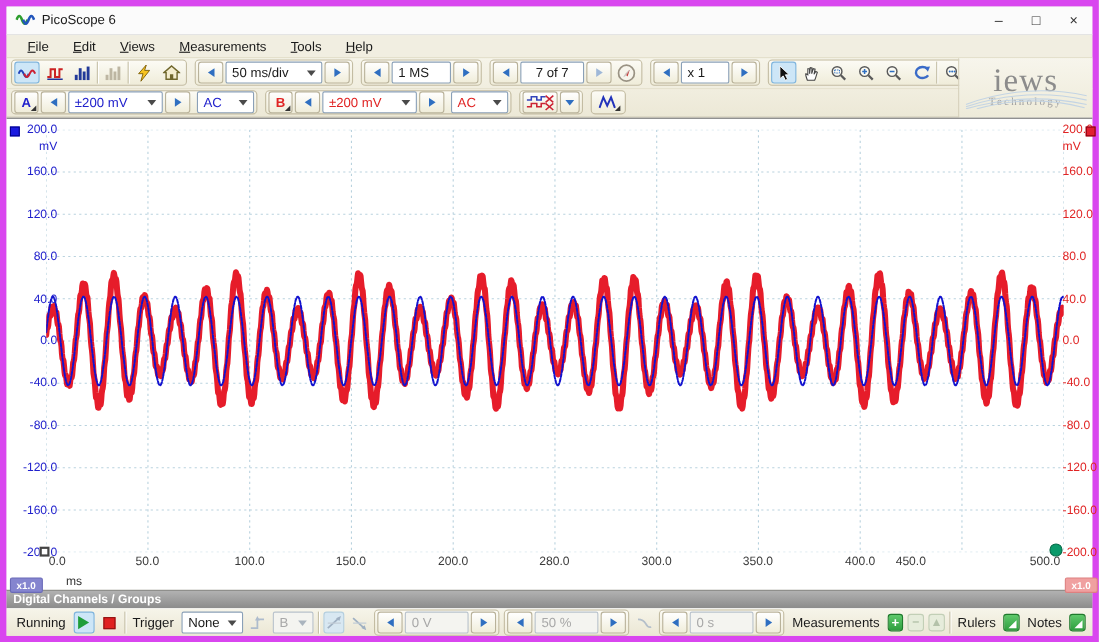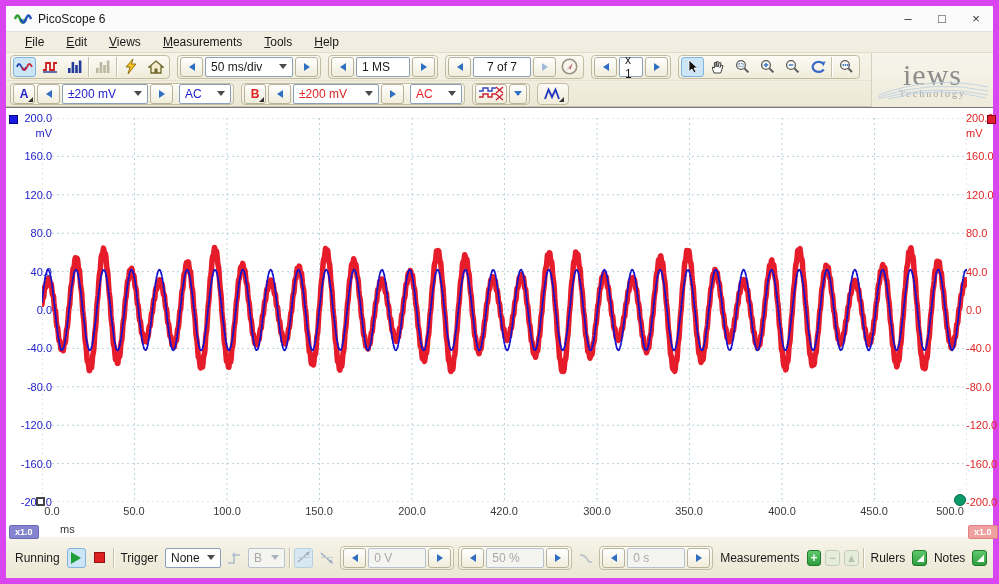--- a/index.html
+++ b/index.html
@@ -182,21 +182,21 @@
             <polygon points="11.5,5.5 7.5,9.5 9.5,11.5" fill="#cc3333"></polygon>
             <polygon points="11.5,5.5 9.5,7.5 7.5,9.5 6,11.8 8.3,10.4" fill="#d8d4cc" stroke="#aaa" stroke-width="0.3"></polygon>
           </svg>
         </div>
       </div>
 
       <div class="tb-group">
         <div class="tb-btn bordered">
             <div class="tri-l"></div>
           </div>
-        <div class="field" style="width:24px">
+        <div class="field" style="width:44px">
           <span>x 1</span>
         </div>
         <div class="tb-btn bordered">
             <div class="tri-r"></div>
           </div>
       </div>
 
       <div class="tb-group">
         <div class="tb-btn sel">
           <svg width="13" height="15" viewBox="0 0 13 15">
@@ -380,37 +380,38 @@
     <div class="ylabr" style="top:273px">-80.0</div>
     <div class="ylabr" style="top:311px">-120.0</div>
     <div class="ylabr" style="top:350px">-160.0</div>
     <div class="ylabr" style="top:388px">-200.0</div>
 
     <div class="xlab" style="left:46px">0.0</div>
     <div class="xlab" style="left:128px">50.0</div>
     <div class="xlab" style="left:221px">100.0</div>
     <div class="xlab" style="left:313px">150.0</div>
     <div class="xlab" style="left:406px">200.0</div>
-    <div class="xlab" style="left:498px">420.0</div>
+    <div class="xlab" style="left:498px">280.0</div>
     <div class="xlab" style="left:591px">300.0</div>
     <div class="xlab" style="left:683px">350.0</div>
     <div class="xlab" style="left:776px">400.0</div>
-    <div class="xlab" style="left:868px">450.0</div>
+    <div class="xlab" style="left:822px">450.0</div>
     <div class="xlab" style="left:944px">500.0</div>
 
     <div class="marker" style="left:3px; top:7px; width:9px; height:9px; background:#1a1ae0; border:1px solid #00008a"></div>
     <div class="marker" style="left:30px; top:389px; width:9px; height:9px; background:#fff; border:2px solid #444"></div>
     <div class="marker" style="left:981px; top:7px; width:9px; height:9px; background:#e02030; border:1px solid #8a0010"></div>
     <div class="marker" style="left:948px; top:386px; width:12px; height:12px; border-radius:50%; background:#0a9a6a; border:1px solid #056b48"></div>
 
     <div class="badge" style="left:3px; background:#8585cf; border:1px solid #6a6ab8">x1.0</div>
     <div class="ms-label">ms</div>
     <div class="badge" style="left:962px; background:#f0a0a0; border:1px solid #dd8080">x1.0</div>
   </div>
 
+  <div class="digital">Digital Channels / Groups</div>
 
   <div class="status">
     <span class="st-label">Running</span>
     <div class="st-btn sel">
         <div class="play-tri"></div>
       </div>
     <div class="st-btn">
         <div class="stop-sq"></div>
       </div>
     <div class="sep-v"></div>

